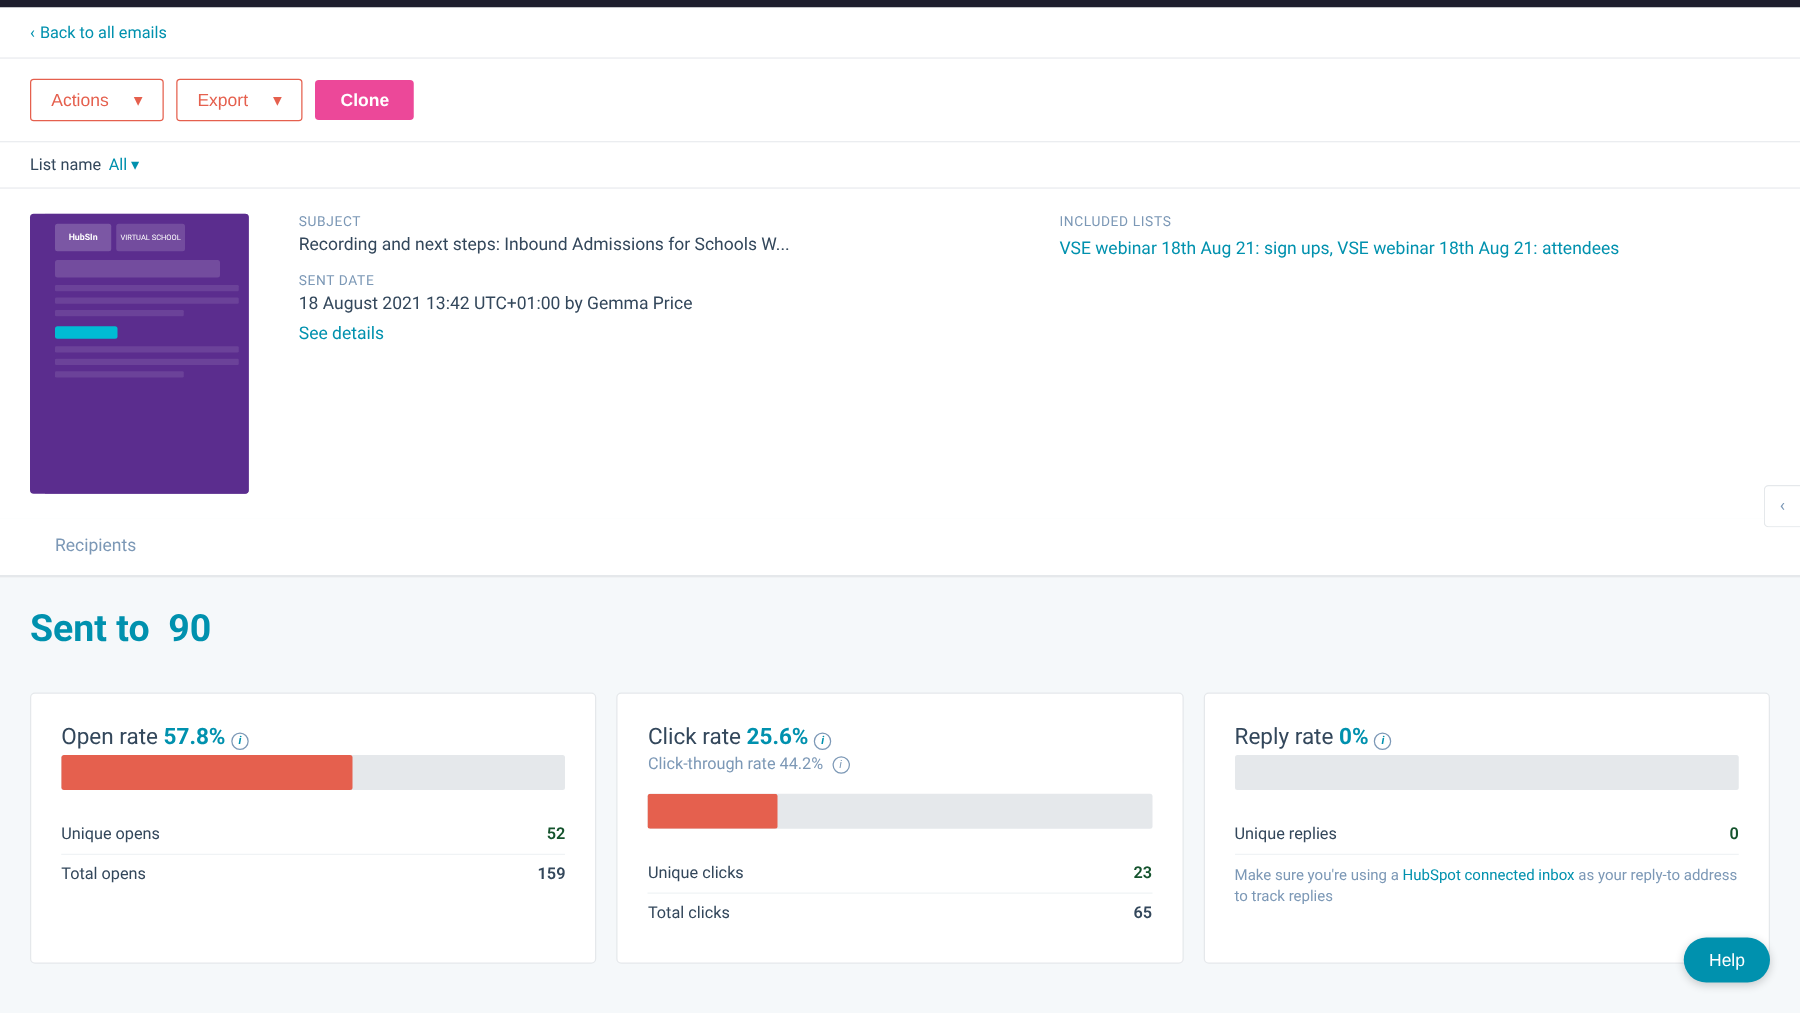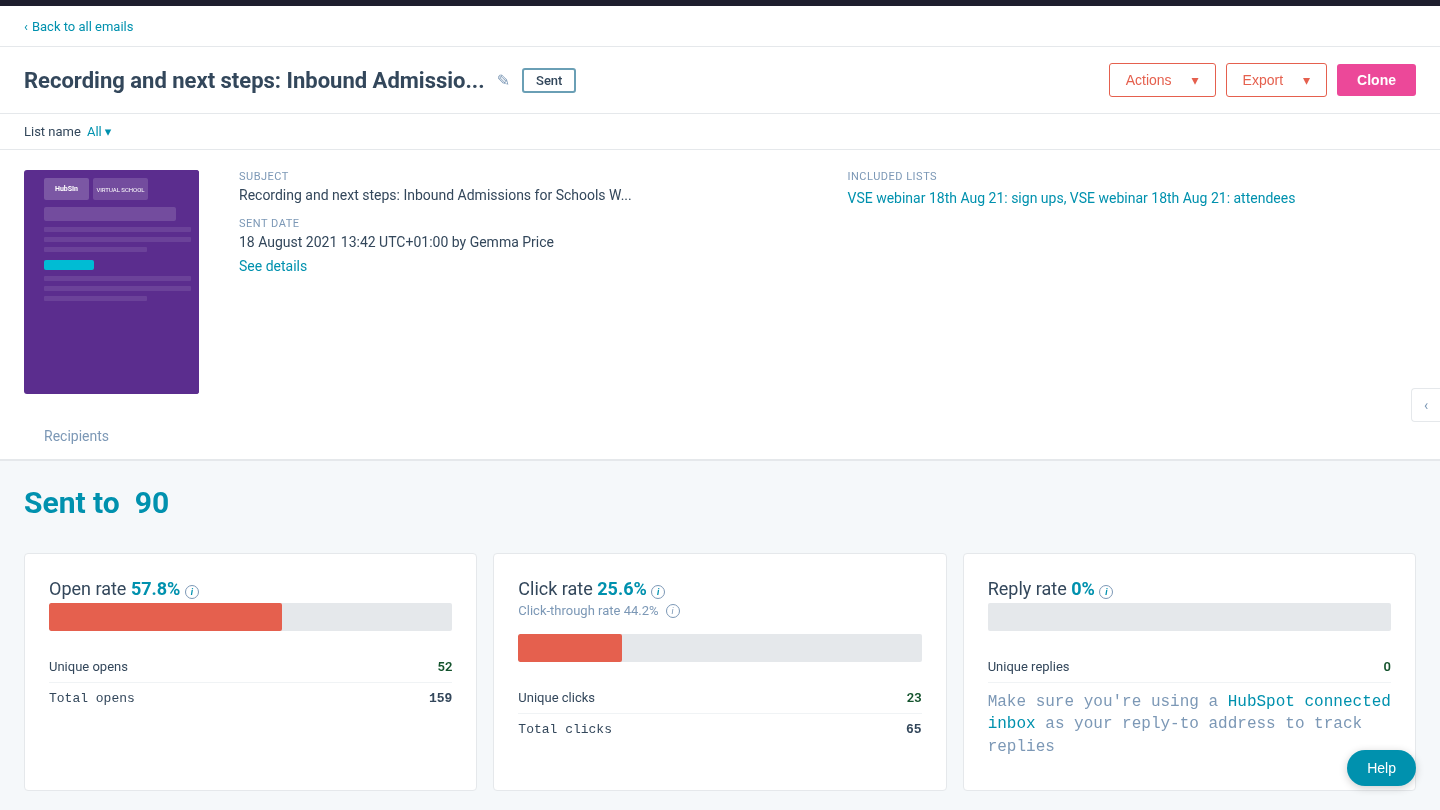--- a/index.html
+++ b/index.html
@@ -295,21 +295,21 @@
       background: #e5604e;
       border-radius: 2px;
     }
     .metric-row {
       display: flex;
       justify-content: space-between;
       align-items: center;
       padding: 8px 0;
       border-bottom: 1px solid #f0f3f5;
     }
-    .metric-row:last-child { border-bottom: none; font-family: Liberation Mono, monospace; }
+    .metric-row:last-child { border-bottom: none; }
     .metric-row-label {
       color: #33475b;
       font-size: 13px;
     }
     .metric-row-value {
       color: #14532d;
       font-weight: 600;
       font-size: 13px;
     }
     .metric-row-value.black {
@@ -358,25 +358,20 @@
 <div class="top-bar"></div>
 
 <div class="breadcrumb-bar">
   <a class="breadcrumb-link">
     <span>‹</span>
     <span>Back to all emails</span>
   </a>
 </div>
 
 <div class="header-section">
-  <div class="header-left">
-    <span class="page-title">Recording and next steps: Inbound Admissio...</span>
-    <span class="edit-icon">✎</span>
-    <span class="status-badge">Sent</span>
-  </div>
   <div class="header-right">
     <button class="btn-outline">
       <span>Actions</span>
       <span>▾</span>
     </button>
     <button class="btn-outline">
       <span>Export</span>
       <span>▾</span>
     </button>
     <button class="btn-primary">Clone</button>
@@ -484,21 +479,21 @@
         <span class="info-icon">i</span>
       </div>
       <div class="progress-bar-container">
         <div class="progress-bar-fill" style="width: 0%; background: #e5e8eb;"></div>
       </div>
       <div class="metric-row">
         <span class="metric-row-label">Unique replies</span>
         <span class="metric-row-value">0</span>
       </div>
       <div class="metric-row">
-        <span class="metric-row-label" style="font-size:16px; color:#7c98b6; line-height:1.4;">
+        <span class="metric-row-label" style="font-size:12px; color:#7c98b6; line-height:1.4;">
           Make sure you're using a <a style="color:#0091ae; text-decoration:none;">HubSpot connected inbox</a> as your reply-to address to track replies
         </span>
       </div>
     </div>
 
   </div>
 </div>
 
 <button class="help-btn">Help</button>
 

